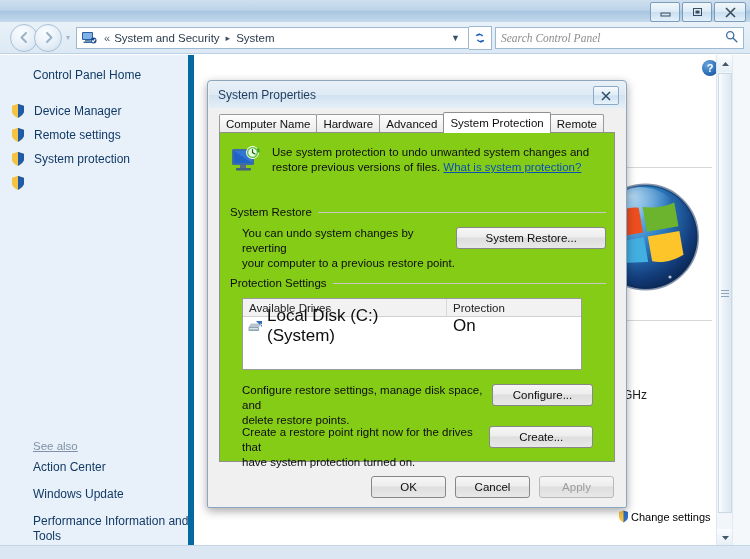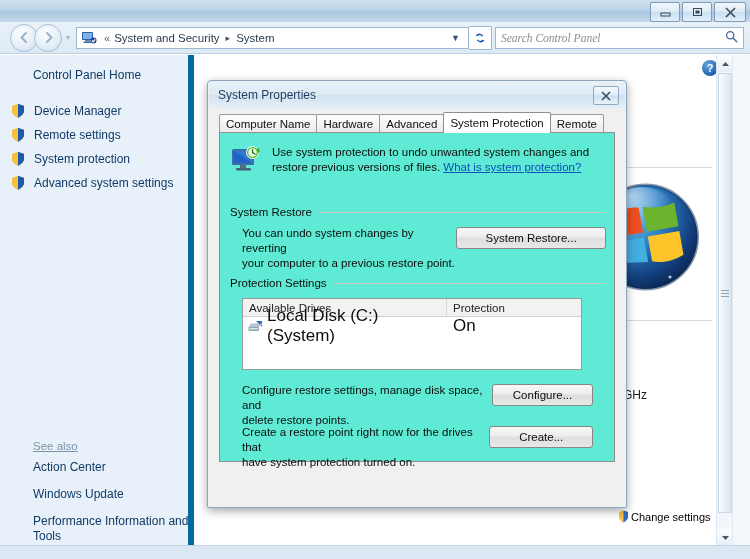--- a/index.html
+++ b/index.html
@@ -298,21 +298,21 @@
     border-color: #8f8f8f;
     font-weight: normal;
     margin-bottom: -1px;
     z-index: 3;
     position: relative;
   }
   .tabpage {
     position: absolute;
     left: 10px; top: 24px;
     width: 396px; height: 330px;
-    background: #5eead4;
+    background: #84cc16;
     border: 1px solid #8f8f8f;
     box-sizing: border-box;
   }
 
   .intro {
     position: absolute; left: 10px; top: 12px;
     display: flex; align-items: flex-start;
     width: 374px;
   }
   .sp-icon { width: 32px; height: 30px; flex: 0 0 auto; margin-right: 10px; }
@@ -502,21 +502,20 @@
       </div>
       <div class="side-link">
         <span class="shield">
           <svg width="16" height="16" viewBox="0 0 16 16">
               <path d="M8 1 L14 3 V8 C14 12 8 15 8 15 C8 15 2 12 2 8 V3 Z" fill="#f0b429"></path>
               <path d="M8 1 L14 3 V8 C14 12 8 15 8 15 Z" fill="#2e6fc4"></path>
               <path d="M8 1 L2 3 V8 C2 12 8 15 8 15 Z" fill="#f6c243"></path>
               <path d="M8 1 L14 3 V8 C14 10.2 10.9 12.6 8 14" fill="#1d5aa8"></path>
             </svg>
         </span>
-        <span class="lbl">Advanced system settings</span>
       </div>
     </div>
 
     <div class="seealso">See also</div>
     <div class="see-links">
       <div class="see-link">Action Center</div>
       <div class="see-link">Windows Update</div>
       <div class="see-link">Performance Information and Tools</div>
     </div>
   </div>
@@ -709,17 +708,28 @@
             <span>Create a restore point right now for the drives that</span><br>
             <span>have system protection turned on.</span>
           </div>
           <div class="btn" style="width:106px;height:22px;margin-top:1px;margin-right:13px;">
             <span>Create...</span>
           </div>
         </div>
 
       </div>
 
+      <div class="dlg-buttons">
+        <div class="btn">
+          <span>OK</span>
+        </div>
+        <div class="btn">
+          <span>Cancel</span>
+        </div>
+        <div class="btn disabled">
+          <span>Apply</span>
+        </div>
+      </div>
 
     </div>
   </div>
 
 </div>
 
 </body></html>

